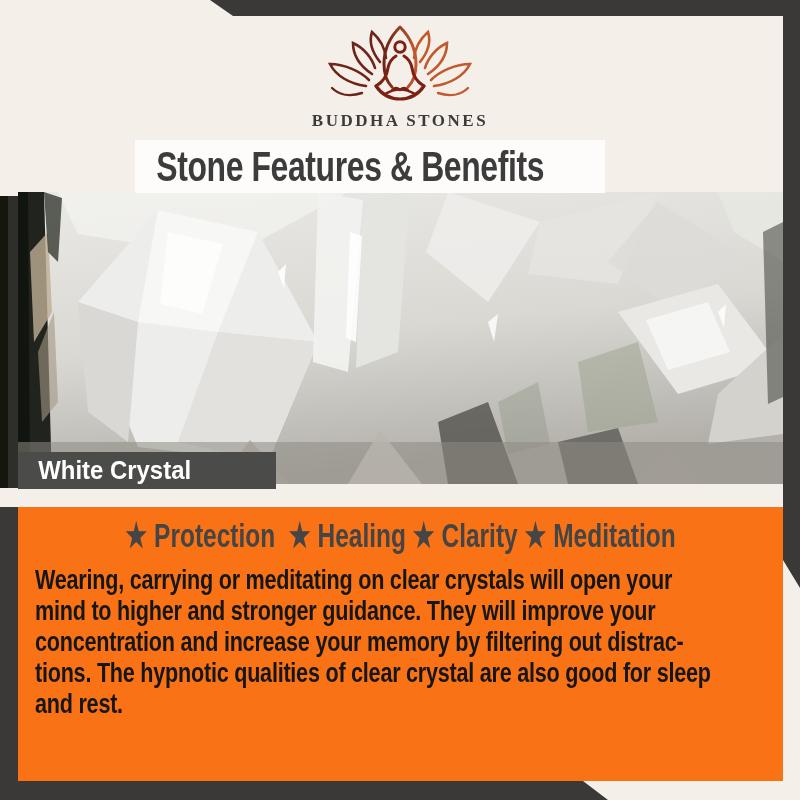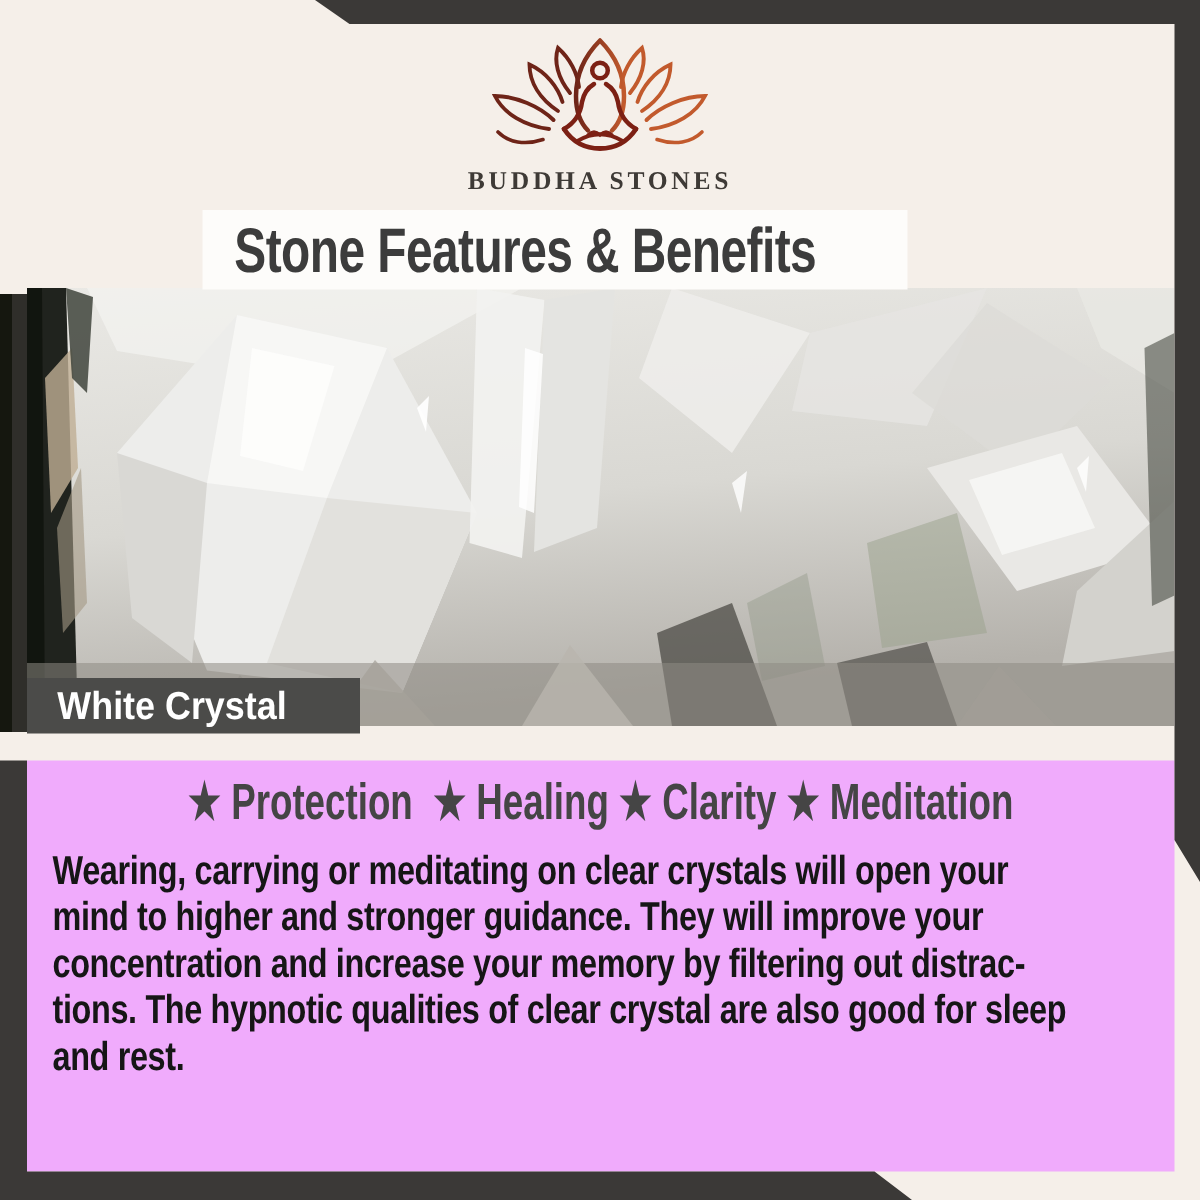--- a/index.html
+++ b/index.html
@@ -28,31 +28,31 @@
   }
   
   .photo{position:absolute;left:18px;top:192px;width:765px;height:292px;z-index:1;overflow:hidden;}
   .photo svg{display:block;width:100%;height:100%;}
   .photo-shadow-left{
     position:absolute;left:0;top:196px;width:18px;height:292px;z-index:2;
     background:linear-gradient(90deg,var(--photo-shadow,#15170f) 0 45%,#2f2e2a 45% 100%);
   }
   
   .stone-banner{
-    position:absolute;left:18px;top:452px;width:222px;height:37px;z-index:3;
+    position:absolute;left:18px;top:452px;width:258px;height:37px;z-index:3;
     background:var(--banner-bg,#4b4b49);display:flex;align-items:center;
   }
   .stone-banner span{
     color:var(--banner-text,#fff);font-size:26px;font-weight:bold;
     padding-left:22px;white-space:nowrap;transform:scaleX(0.92);transform-origin:left center;
   }
   
   .content-panel{
     position:absolute;left:18px;top:507px;width:765px;height:274px;z-index:3;
-    background:#f0abfc;overflow:hidden;
+    background:#f97316;overflow:hidden;
   }
   .benefits-line{
     margin-top:9px;text-align:center;font-size:34px;font-weight:bold;line-height:38px;
     color:var(--benefits-text,#454545);white-space:pre;transform:scaleX(0.72);
   }
   .body-text{margin:11px 0 0 17px;}
   .body-text .line{
     font-size:27px;font-weight:bold;line-height:31px;color:var(--body-text,#161616);
     white-space:nowrap;transform:scaleX(0.80);transform-origin:left center;letter-spacing:-0.3px;
   }

